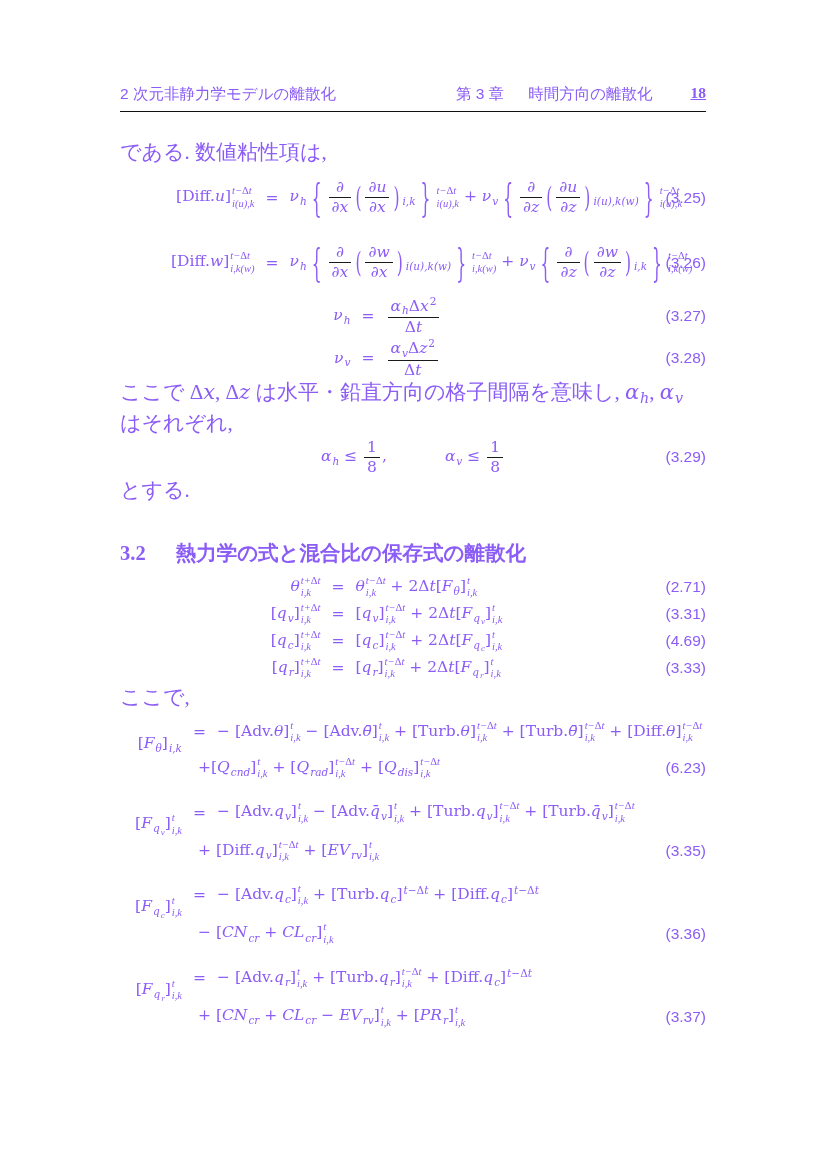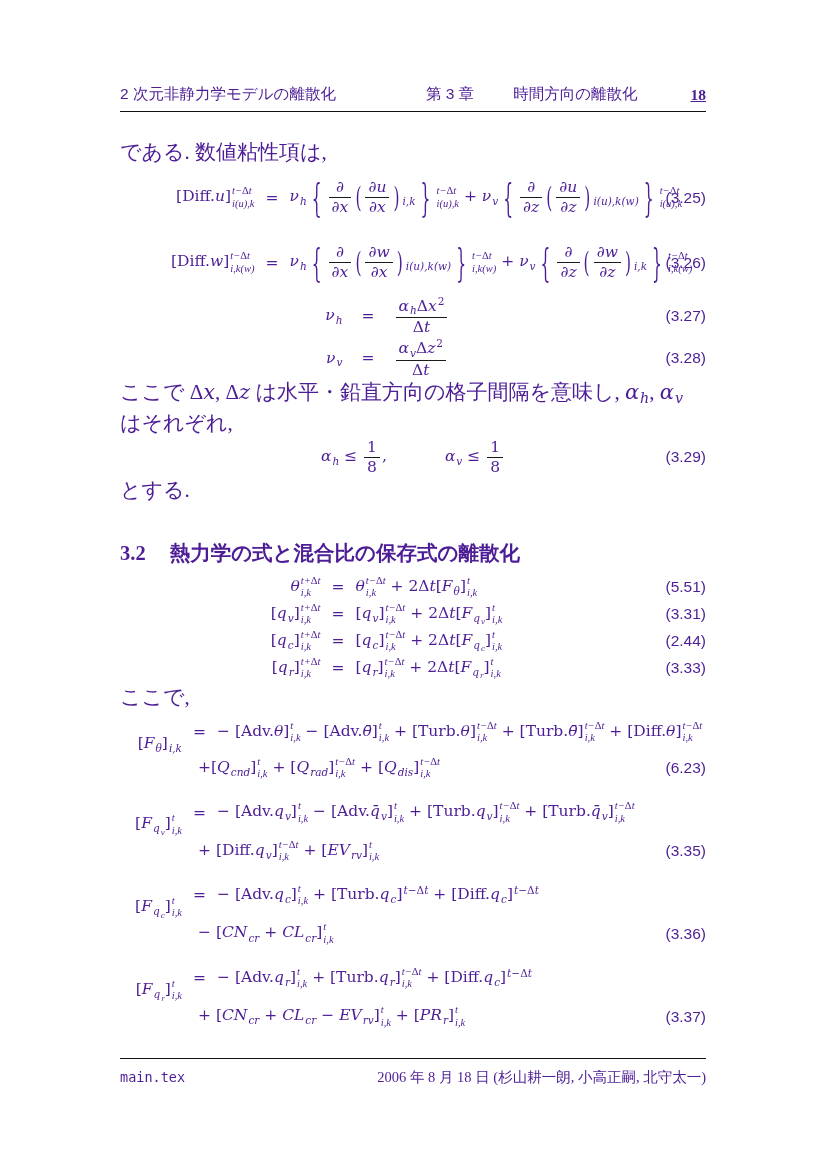--- a/index.html
+++ b/index.html
@@ -1,48 +1,48 @@
 <!DOCTYPE html>
 <html><head>
 <meta charset="utf-8">
 <style>
   html, body { margin: 0; padding: 0; background: #ffffff; }
   .page {
     position: relative;
     width: 826px; height: 1169px;
     background: #ffffff;
-    color: #4c1d95;
+    color: #8b5cf6;
     font-family: "Liberation Serif", "DejaVu Serif", serif;
     overflow: hidden;
   }
   .content { position: absolute; left: 120px; top: 84px; width: 586px; }
 
   
   .hdr {
     display: flex; justify-content: space-between; align-items: baseline;
     border-bottom: 1.2px solid #111; padding-bottom: 6px;
     font-family: "Liberation Sans", "DejaVu Sans", sans-serif;
     font-size: 15.5px;
   }
-  .hdr-right { display: flex; gap: 39px; align-items: center; }
+  .hdr-right { display: flex; gap: 24px; align-items: flex-start; }
   .hdr-page { font-family: "Liberation Serif", serif; font-weight: bold; margin-left: 14px; text-decoration: underline; }
   .ftr {
     position: absolute; left: 120px; top: 1058px; width: 586px;
     border-top: 1.2px solid #111; padding-top: 9px;
     display: flex; justify-content: space-between; align-items: baseline;
     font-size: 14.5px;
   }
   .ftr-left { font-family: "DejaVu Sans Mono", "Liberation Mono", monospace; font-size: 13.5px; }
 
   
   .para { margin: 0; font-size: 21px; line-height: 25px; }
   .mt28 { margin-top: 28px; } .mt2 { margin-top: 2px; } .mt4 { margin-top: 4px; }
   .mt6 { margin-top: 6px; } .mt30 { margin-top: 30px; }
   .sec {
-    display: flex; gap: 24px; align-items: baseline;
+    display: flex; gap: 30px; align-items: baseline;
     margin: 36px 0 0 0; font-size: 20.5px; font-weight: bold;
   }
   .sec-num { font-family: "Liberation Serif", "DejaVu Serif", serif; }
   .sec-title { font-family: "Liberation Sans", "DejaVu Sans", sans-serif; }
 
   
   .m { font-family: "DejaVu Serif", "Liberation Serif", serif; font-style: italic; white-space: pre; }
   .para .it { font-style: italic; font-family: "DejaVu Serif", "Liberation Serif", serif; }
   .m .rm { font-style: normal; }
   .frac { display: inline-block; vertical-align: middle; text-align: center; margin: 0 2px; }
@@ -57,21 +57,21 @@
   .paren { transform: scaleY(1.85); margin: 0 2px; }
 
   
   .eqline { position: relative; display: flex; align-items: center; justify-content: center; font-size: 15.5px; }
   .eqline .rel { padding: 0 11px; }
   .eqnum { position: absolute; right: 0; top: 50%; transform: translateY(-50%);
            font-style: normal; font-size: 15.5px; font-family: Liberation Sans, sans-serif; }
   .ga { min-height: 65px; }
   .ga .lhs { width: 118px; text-align: right; }
   .ga .rhs { width: 400px; text-align: left; }
-  .gb { min-height: 42px; gap: 8px; }
+  .gb { min-height: 42px; }
   .gb .lhs { width: 30px; text-align: right; }
   .gb .rhs { width: 120px; text-align: left; }
   .gc { min-height: 42px; }
   .gc .gap-q { display: inline-block; width: 58px; }
   .gd { min-height: 27px; }
   .gd .lhs { width: 86px; text-align: right; }
   .gd .rhs { width: 236px; text-align: left; }
   .ge { justify-content: flex-start; min-height: 26px; margin-bottom: 1px; }
   .ge .lhs { width: 62px; text-align: right; margin-top: 24px; }
   .ge.cont { padding-left: 78px; margin-bottom: 7px; }
@@ -139,33 +139,33 @@
       <span class="sec-num">3.2</span>
       <span class="sec-title">熱力学の式と混合比の保存式の離散化</span>
     </div>
 
 
     <div class="mt6">
       <div class="eqline gd">
         <span class="lhs m">θ<span class="ss"><span>t+<span class="rm">Δ</span>t</span><span>i,k</span></span></span>
         <span class="rel m">=</span>
         <span class="rhs m">θ<span class="ss"><span>t−<span class="rm">Δ</span>t</span><span>i,k</span></span> + <span class="rm">2Δ</span>t<span class="rm">[</span>F<span class="sub1">θ</span><span class="rm">]</span><span class="ss"><span>t</span><span>i,k</span></span></span>
-        <span class="eqnum">(5.51)</span>
+        <span class="eqnum">(2.71)</span>
       </div>
       <div class="eqline gd">
         <span class="lhs m"><span class="rm">[</span>q<span class="sub1">v</span><span class="rm">]</span><span class="ss"><span>t+<span class="rm">Δ</span>t</span><span>i,k</span></span></span>
         <span class="rel m">=</span>
         <span class="rhs m"><span class="rm">[</span>q<span class="sub1">v</span><span class="rm">]</span><span class="ss"><span>t−<span class="rm">Δ</span>t</span><span>i,k</span></span> + <span class="rm">2Δ</span>t<span class="rm">[</span>F<span class="sub1">q<span class="sub1">v</span></span><span class="rm">]</span><span class="ss"><span>t</span><span>i,k</span></span></span>
         <span class="eqnum">(3.31)</span>
       </div>
       <div class="eqline gd">
         <span class="lhs m"><span class="rm">[</span>q<span class="sub1">c</span><span class="rm">]</span><span class="ss"><span>t+<span class="rm">Δ</span>t</span><span>i,k</span></span></span>
         <span class="rel m">=</span>
         <span class="rhs m"><span class="rm">[</span>q<span class="sub1">c</span><span class="rm">]</span><span class="ss"><span>t−<span class="rm">Δ</span>t</span><span>i,k</span></span> + <span class="rm">2Δ</span>t<span class="rm">[</span>F<span class="sub1">q<span class="sub1">c</span></span><span class="rm">]</span><span class="ss"><span>t</span><span>i,k</span></span></span>
-        <span class="eqnum">(2.44)</span>
+        <span class="eqnum">(4.69)</span>
       </div>
       <div class="eqline gd">
         <span class="lhs m"><span class="rm">[</span>q<span class="sub1">r</span><span class="rm">]</span><span class="ss"><span>t+<span class="rm">Δ</span>t</span><span>i,k</span></span></span>
         <span class="rel m">=</span>
         <span class="rhs m"><span class="rm">[</span>q<span class="sub1">r</span><span class="rm">]</span><span class="ss"><span>t−<span class="rm">Δ</span>t</span><span>i,k</span></span> + <span class="rm">2Δ</span>t<span class="rm">[</span>F<span class="sub1">q<span class="sub1">r</span></span><span class="rm">]</span><span class="ss"><span>t</span><span>i,k</span></span></span>
         <span class="eqnum">(3.33)</span>
       </div>
     </div>
 
     <p class="para mt4">ここで,</p>
@@ -207,17 +207,13 @@
         <span class="m">− <span class="rm">[Adv.</span>q<span class="sub1">r</span><span class="rm">]</span><span class="ss"><span>t</span><span>i,k</span></span> + <span class="rm">[Turb.</span>q<span class="sub1">r</span><span class="rm">]</span><span class="ss"><span>t−<span class="rm">Δ</span>t</span><span>i,k</span></span> + <span class="rm">[Diff.</span>q<span class="sub1">c</span><span class="rm">]</span><span class="sup1">t−<span class="rm">Δ</span>t</span></span>
       </div>
       <div class="eqline ge cont">
         <span class="m">+ <span class="rm">[</span>CN<span class="sub1">cr</span> + CL<span class="sub1">cr</span> − EV<span class="sub1">rv</span><span class="rm">]</span><span class="ss"><span>t</span><span>i,k</span></span> + <span class="rm">[</span>PR<span class="sub1">r</span><span class="rm">]</span><span class="ss"><span>t</span><span>i,k</span></span></span>
         <span class="eqnum">(3.37)</span>
       </div>
     </div>
 
   </div>
 
-  <div class="ftr">
-    <span class="ftr-left">main.tex</span>
-    <span>2006 年 8 月 18 日 (杉山耕一朗, 小高正嗣, 北守太一)</span>
-  </div>
 </div>
 
 </body></html>

